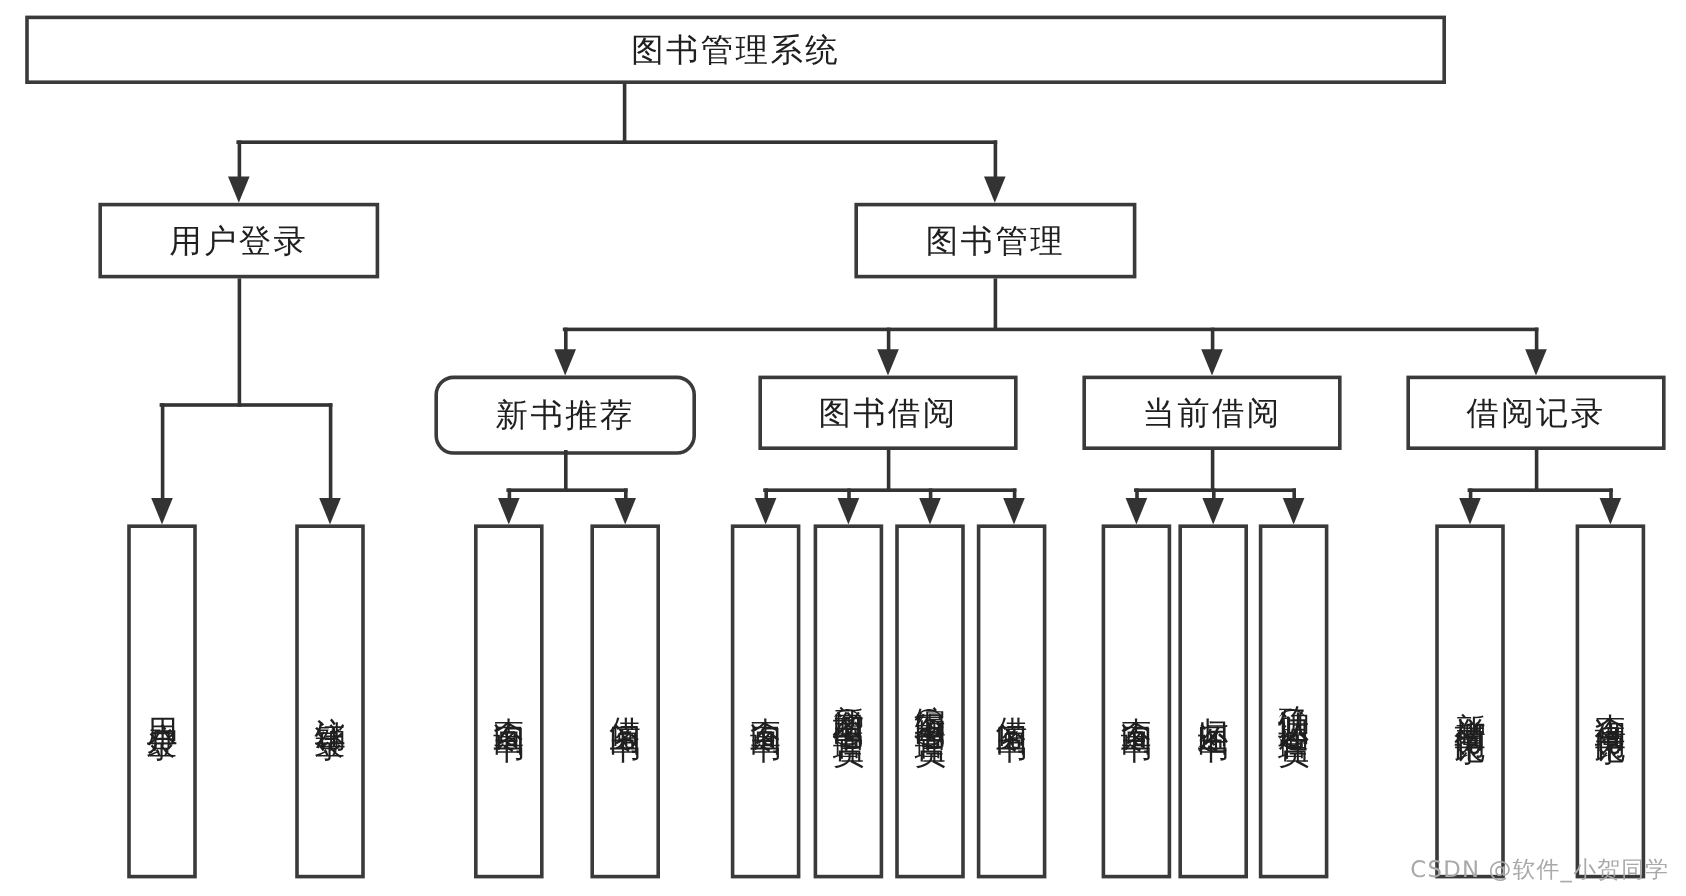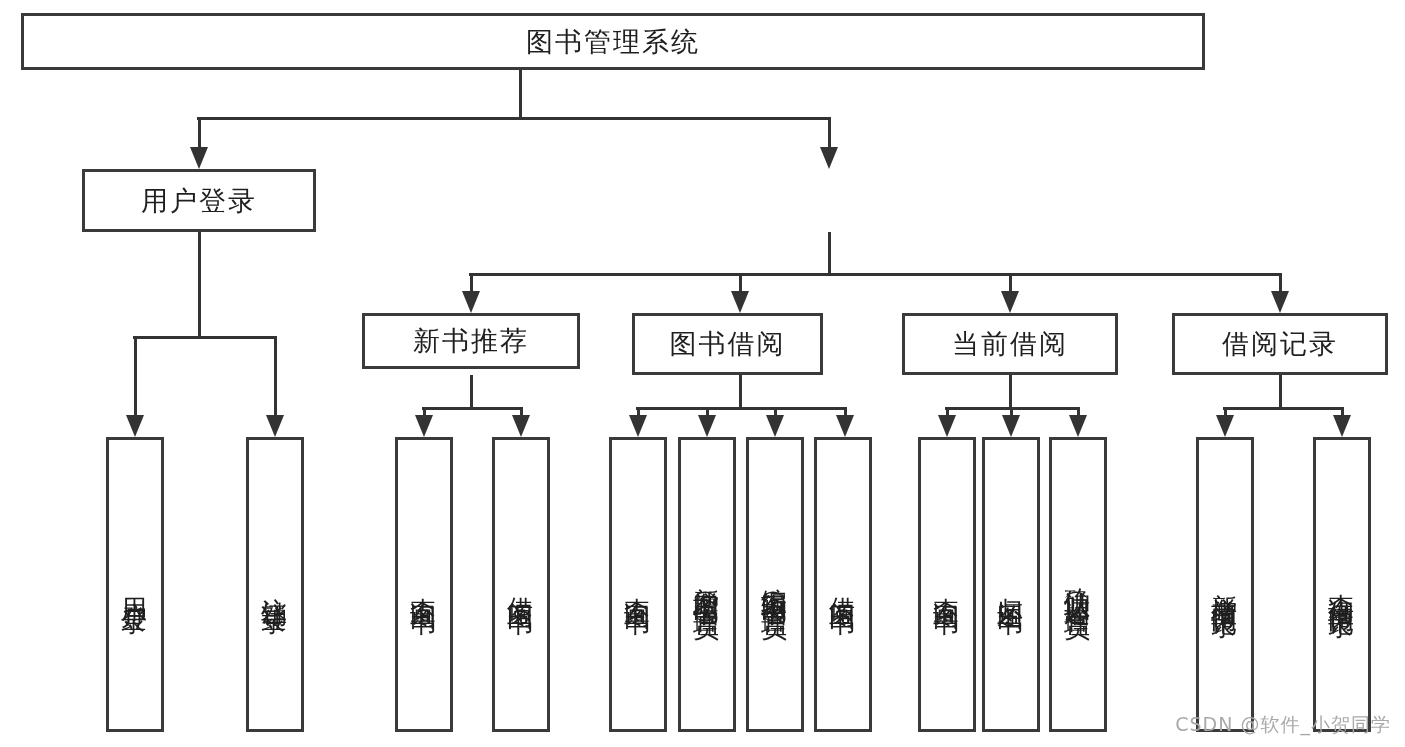--- a/index.html
+++ b/index.html
@@ -58,43 +58,46 @@
   <div class="vl" style="left:519px; top:70px;  height:50px;"></div>
   <div class="hl" style="left:197px; top:117px; width:634px;"></div>
   <div class="vl" style="left:198px; top:117px; height:31px;"></div>
   <div class="arrow" style="left:190px; top:147px;"></div>
   <div class="vl" style="left:828px; top:117px; height:31px;"></div>
   <div class="arrow" style="left:820px; top:147px;"></div>
 
   <div class="node" style="left:82px;  top:169px; width:234px; height:63px;">
     <span class="lbl">用户登录</span>
   </div>
+  <div class="node" style="left:712px; top:169px; width:235px; height:63px;">
+    <span class="lbl">图书管理</span>
+  </div>
 
   <div class="vl" style="left:198px; top:232px; height:107px;"></div>
   <div class="hl" style="left:133px; top:336px; width:144px;"></div>
   <div class="vl" style="left:134px; top:336px; height:81px;"></div>
   <div class="arrow" style="left:126px; top:415px;"></div>
   <div class="vl" style="left:274px; top:336px; height:81px;"></div>
   <div class="arrow" style="left:266px; top:415px;"></div>
 
   <div class="vl" style="left:828px;  top:232px; height:43px;"></div>
   <div class="hl" style="left:469px;  top:273px; width:813px;"></div>
   <div class="vl" style="left:470px;  top:273px; height:20px;"></div>
   <div class="arrow" style="left:462px;  top:291px;"></div>
   <div class="vl" style="left:739px;  top:273px; height:20px;"></div>
   <div class="arrow" style="left:731px;  top:291px;"></div>
   <div class="vl" style="left:1009px; top:273px; height:20px;"></div>
   <div class="arrow" style="left:1001px; top:291px;"></div>
   <div class="vl" style="left:1279px; top:273px; height:20px;"></div>
   <div class="arrow" style="left:1271px; top:291px;"></div>
 
-  <div class="node" style="left:362px;  top:313px; width:218px; height:56px;">
+  <div class="node" style="left:362px;  top:313px; width:218px; height:66px;border-radius:16px;">
     <span class="lbl">新书推荐</span>
   </div>
-  <div class="node" style="left:632px;  top:313px; width:191px; height:62px;">
+  <div class="node" style="left:632px;  top:313px; width:216px; height:62px;">
     <span class="lbl">图书借阅</span>
   </div>
   <div class="node" style="left:1172px; top:313px; width:216px; height:62px;">
     <span class="lbl">借阅记录</span>
   </div>
   <div class="node" style="left:902px;  top:313px; width:216px; height:62px;">
     <span class="lbl">当前借阅</span>
   </div>
 
   <div class="vl" style="left:470px; top:375px; height:34px;"></div>

